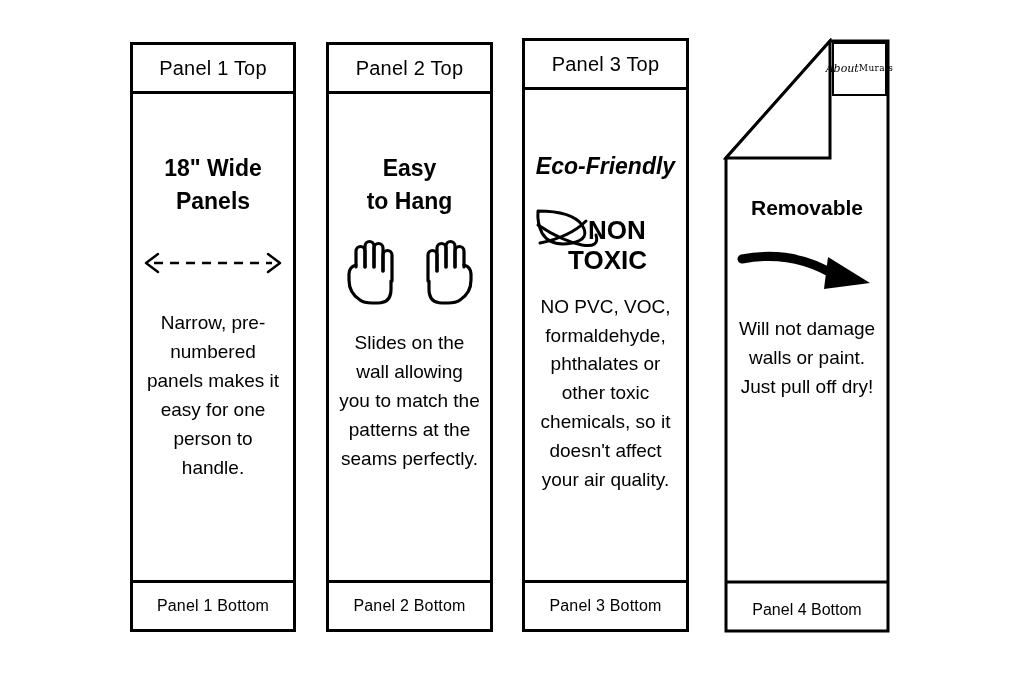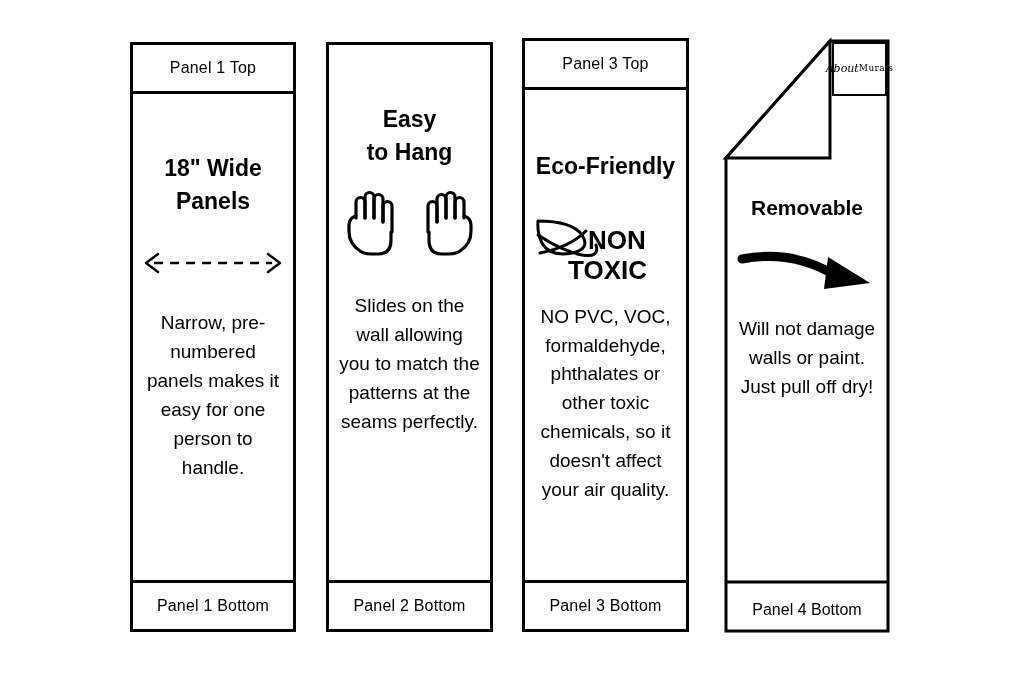--- a/index.html
+++ b/index.html
@@ -29,21 +29,21 @@
     display: flex;
     flex-direction: column;
   }
   .panel-top {
     box-sizing: border-box;
     border-bottom: 3px solid #000;
     height: 49px;
     display: flex;
     align-items: center;
     justify-content: center;
-    font-size: 16px;
+    font-size: 20px;
     letter-spacing: .2px;
   }
   .panel-bottom {
     box-sizing: border-box;
     border-top: 3px solid #000;
     height: 49px;
     display: flex;
     align-items: center;
     justify-content: center;
     font-size: 16px;
@@ -79,28 +79,28 @@
   #panel1 { left: 130px;  top: 42px; width: 166px; height: 590px; }
   #panel2 { left: 326px;  top: 42px; width: 167px; height: 590px; }
   #panel3 { left: 522px;  top: 38px; width: 167px; height: 594px; }
 
   #panel1 .panel-body { padding-top: 58px; }
   #panel2 .panel-body { padding-top: 58px; }
   #panel3 .panel-body { padding-top: 60px; }
 
   #panel1 .headline { margin-bottom: 18px; }
   #panel2 .headline { margin-bottom: 18px; }
-  #panel3 .headline { margin-bottom: 26px; }
+  #panel3 .headline { margin-bottom: 16px; font-style: italic; }
 
   #panel1 .art { height: 56px; }
   #panel2 .art { height: 74px; margin-top: 4px; }
   #panel3 .art { height: 80px; }
 
   #panel1 .body-text { margin-top: 18px; }
-  #panel2 .body-text { margin-top: 28px; }
+  #panel2 .body-text { margin-top: 16px; }
   #panel3 .body-text { margin-top: 14px; }
 
   
   #panel4 {
     position: absolute;
     left: 723px;
     top: 38px;
     width: 168px;
     height: 596px;
   }
@@ -176,20 +176,21 @@
           <polyline points="20,5 8,14 20,23" fill="none" stroke="#000" stroke-width="2.4" stroke-linecap="round" stroke-linejoin="round"></polyline>
           <polyline points="130,5 142,14 130,23" fill="none" stroke="#000" stroke-width="2.4" stroke-linecap="round" stroke-linejoin="round"></polyline>
         </svg>
       </div>
       <div class="body-text">Narrow, pre-numbered panels makes it easy for one person to handle.</div>
     </div>
     <div class="panel-bottom">Panel 1 Bottom</div>
   </div>
 
   <div class="panel" id="panel2">
+    <div class="panel-top">Panel 2 Top</div>
     <div class="panel-body">
       <div class="headline">Easy
 to Hang</div>
       <div class="art">
         <svg width="140" height="74" viewBox="0 0 140 74" aria-hidden="true">
           <g fill="none" stroke="#000" stroke-width="3.2" stroke-linecap="round" stroke-linejoin="round">
 
             <g transform="translate(6,2)">
               <path d="M10 26 V10 a4.5 4.5 0 0 1 9 0 V26"></path>
               <path d="M19 26 V5 a4.5 4.5 0 0 1 9 0 V26"></path>

